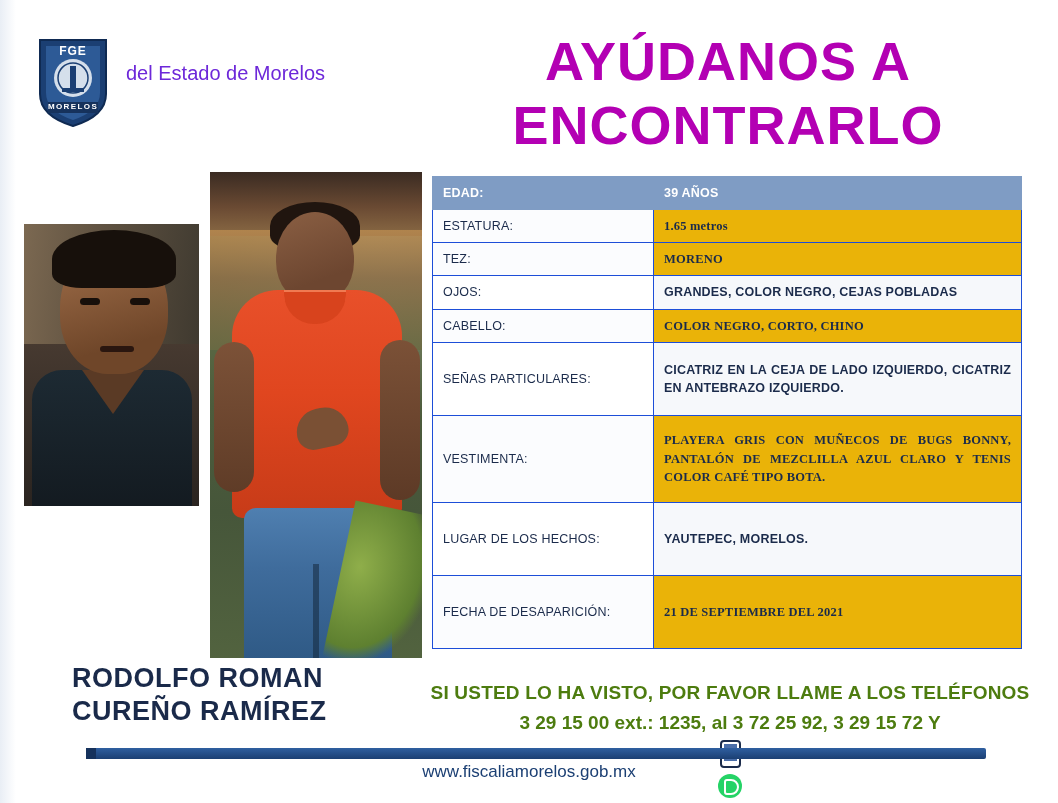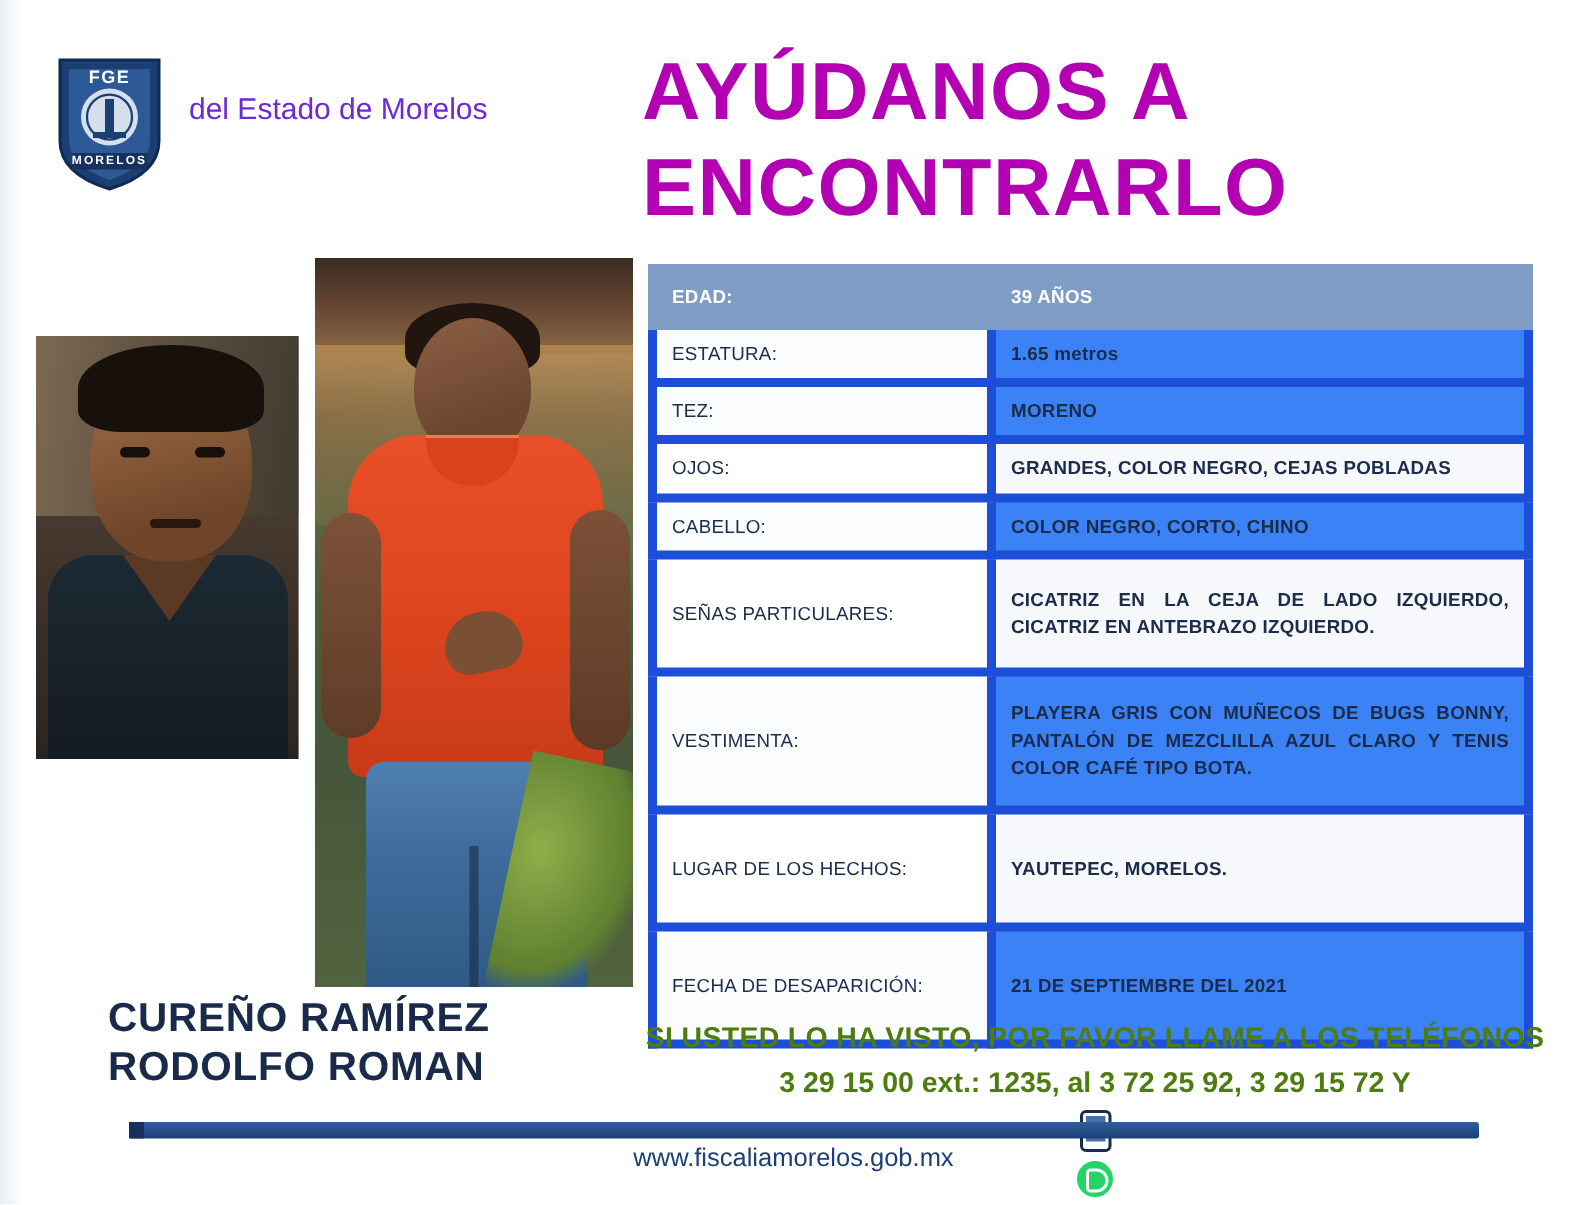--- a/index.html
+++ b/index.html
@@ -55,21 +55,21 @@
     font-size: 20px;
     color: #6d28d9;
     line-height: 1.3;
     margin-top: 12px;
   }
   .headline {
     position: absolute;
     right: 30px;
     top: 14px;
     width: 600px;
-    text-align: left;
+    text-align: center;
     color: #b300b3;
     font-weight: bold;
     font-size: 54px;
     line-height: 1.18;
     letter-spacing: 1px;
   }
   
   .photo-main {
     position: absolute;
     left: 210px;
@@ -210,21 +210,21 @@
   .table {
     position: absolute;
     left: 432px;
     top: 176px;
     width: 590px;
     border-collapse: collapse;
     font-size: 12.5px;
     color: #1b2b4b;
   }
   .table td {
-    border: 6px solid #1d4ed8;
+    border: 1px solid #1d4ed8;
     padding: 7px 10px;
     vertical-align: middle;
     line-height: 1.45;
   }
   .table tr.head td {
     background: #7f9cc4;
     color: #ffffff;
     font-weight: bold;
     border-color: #7f9cc4;
   }
@@ -232,21 +232,21 @@
     width: 200px;
     background: #ffffff;
     font-weight: normal;
     letter-spacing: 0.2px;
   }
   .table td.value {
     background: #f6f8fb;
     font-weight: bold;
     letter-spacing: 0.2px;
   }
-  .table tr.alt td.value { background: #3b82f6; }
+  .table tr.alt td.value { background: #eab308; font-family: Liberation Serif, serif; }
   .table tr.alt td.label { background: #fbfcfe; }
   .v-just { text-align: justify; text-align-last: left; }
   .pad-tall td { height: 58px; }
   .pad-taller td { height: 72px; }
   
   .contact {
     position: absolute;
     left: 420px;
     top: 682px;
     width: 620px;
@@ -376,22 +376,22 @@
     <div class="ps-jacket"></div>
     <div class="ps-vneck"></div>
     <div class="ps-head"></div>
     <div class="ps-hair"></div>
     <div class="ps-eye-l"></div>
     <div class="ps-eye-r"></div>
     <div class="ps-mouth"></div>
   </div>
 
   <div class="name-block">
+    <div>RODOLFO ROMAN</div>
     <div>CUREÑO RAMÍREZ</div>
-    <div>RODOLFO ROMAN</div>
   </div>
 
   <table class="table">
     <tbody>
       <tr class="head">
         <td class="label">EDAD:</td>
         <td class="value">39 AÑOS</td>
       </tr>
       <tr class="alt">
         <td class="label">ESTATURA:</td>

